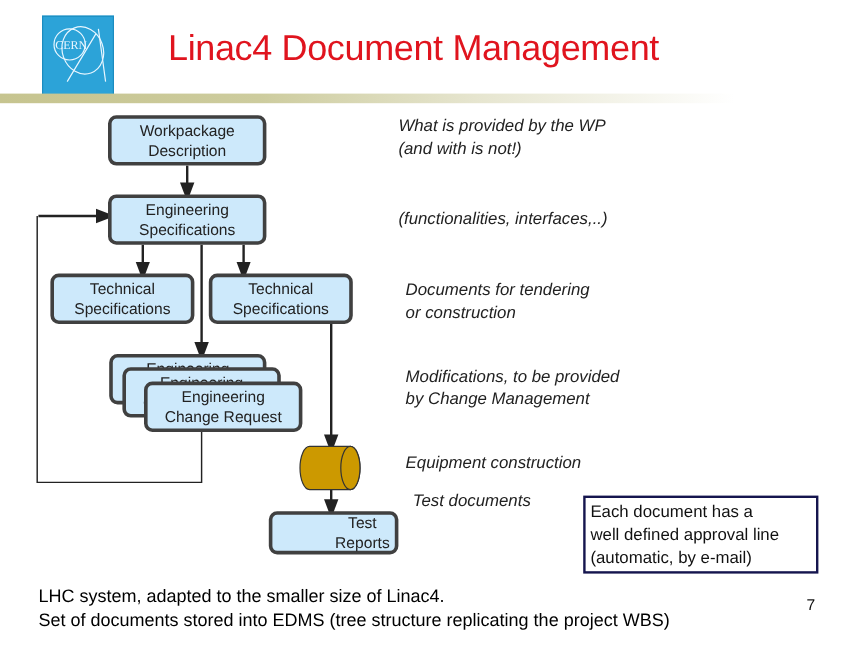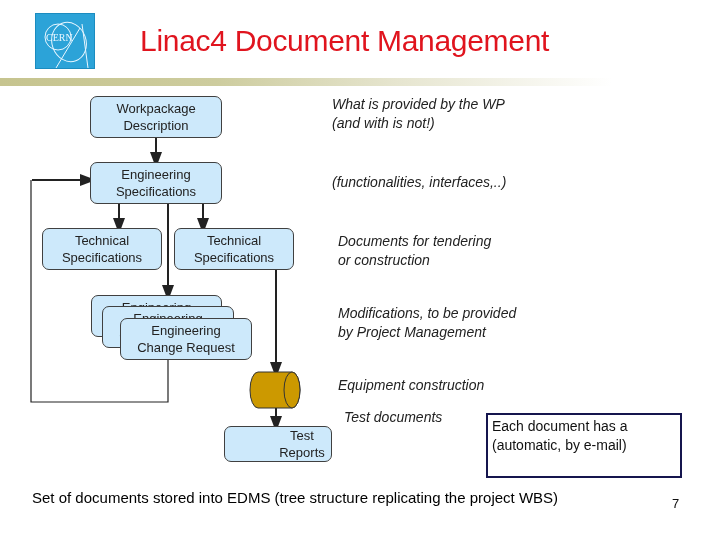--- a/index.html
+++ b/index.html
@@ -4,34 +4,34 @@
 <style>
   html, body { margin: 0; padding: 0; }
   body {
     width: 720px; height: 540px; position: relative; overflow: hidden;
     background: #ffffff;
     font-family: "Liberation Sans", sans-serif;
     color: #111;
   }
   .abs { position: absolute; }
   .logo {
-    left: 35px; top: 13px; width: 60px; height: 56px;
+    left: 35px; top: 13px; width: 60px; height: 72px;
     background: #2ca3d8; border: 1px solid #1b8cc0; box-sizing: border-box;
   }
   .title {
     left: 140px; top: 24px; font-size: 30px; color: #e0141e;
     white-space: nowrap; letter-spacing: -0.3px;
   }
   .rule {
     left: 0; top: 78px; width: 720px; height: 8px;
     background: linear-gradient(to right, #c6c48f 0%, #cdcc9e 30%, #e6e5cf 55%, #ffffff 85%);
   }
   .box {
     position: absolute; box-sizing: border-box;
-    background: #cde9fb; border: 1px solid #404040; border-radius: 7px;
+    background: #cde9fb; border: 3px solid #404040; border-radius: 7px;
     display: flex; flex-direction: column; align-items: center; justify-content: center;
     text-align: center; font-size: 13px; line-height: 17px; color: #222;
   }
   .note {
     position: absolute; font-style: italic; font-size: 14px; line-height: 19px; color: #222;
     white-space: nowrap;
   }
   .callout {
     left: 486px; top: 413px; width: 196px; height: 65px; box-sizing: border-box;
     border: 2px solid #15154e; padding: 2px 0 0 4px;
@@ -130,30 +130,32 @@
 </div>
 <div class="note" style="left:332px;top:173px;">
   <div>(functionalities, interfaces,..)</div>
 </div>
 <div class="note" style="left:338px;top:232px;">
   <div>Documents for tendering</div>
   <div>or construction</div>
 </div>
 <div class="note" style="left:338px;top:304px;">
   <div>Modifications, to be provided</div>
-  <div>by Project Management</div>
+  <div>by Change Management</div>
 </div>
 <div class="note" style="left:338px;top:376px;">
   <div>Equipment construction</div>
 </div>
 <div class="note" style="left:344px;top:408px;">
   <div>Test documents</div>
 </div>
 
 <div class="abs callout">
   <div>Each document has a</div>
+  <div>well defined approval line</div>
   <div>(automatic, by e-mail)</div>
 </div>
 
 <div class="abs footer">
+  <div>LHC system, adapted to the smaller size of Linac4.</div>
   <div>Set of documents stored into EDMS (tree structure replicating the project WBS)</div>
 </div>
 <div class="abs page-num">7</div>
 
 </body></html>

